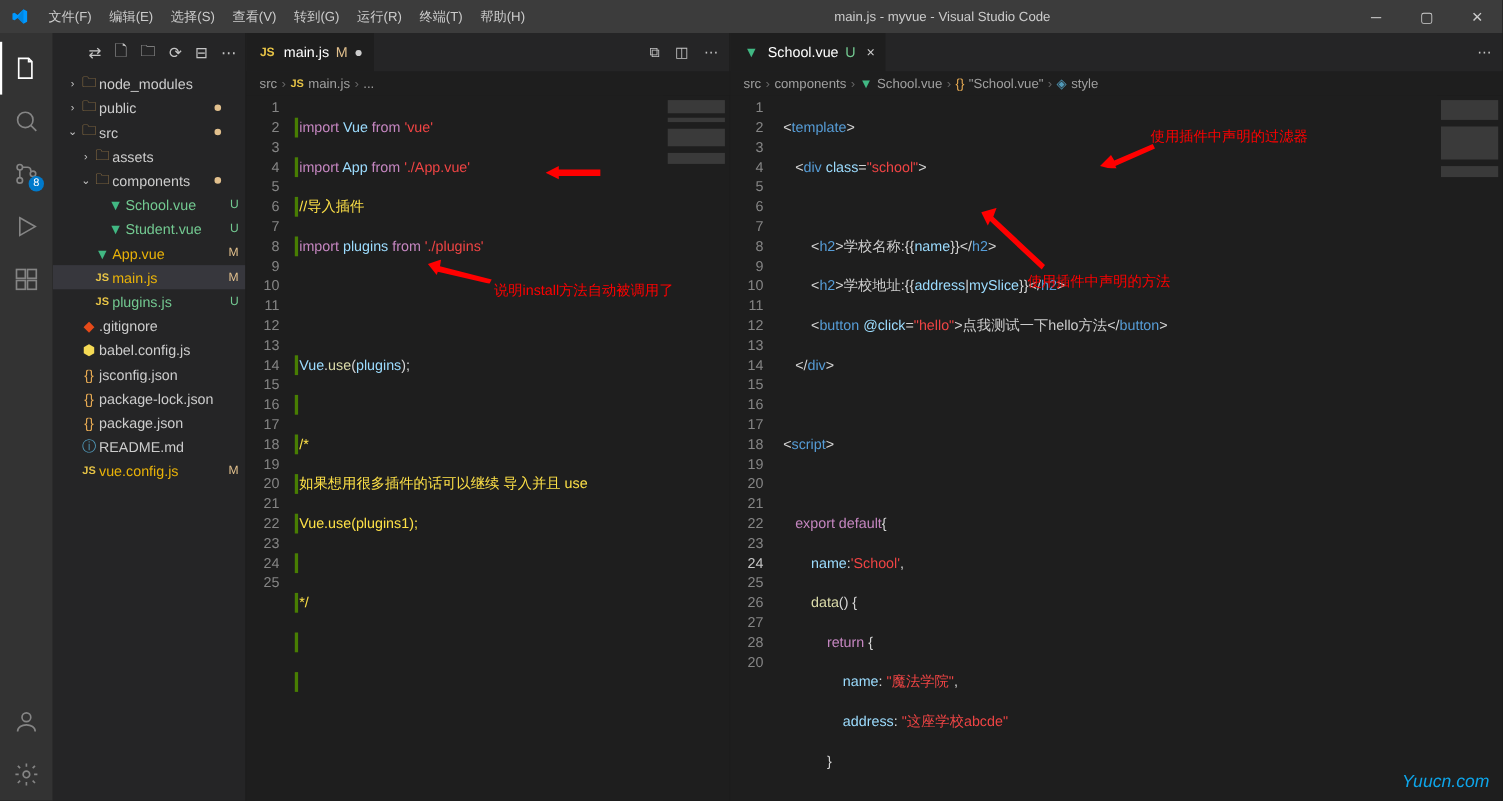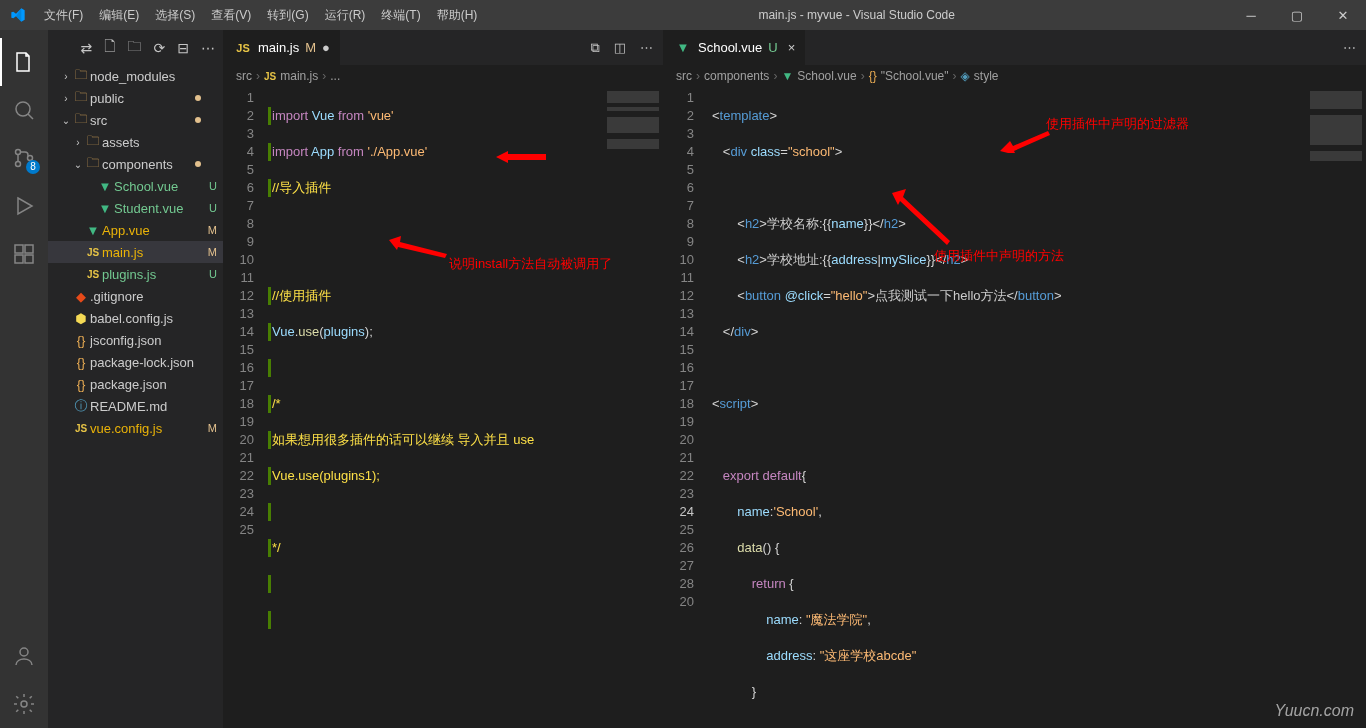--- a/index.html
+++ b/index.html
@@ -50,31 +50,31 @@
 .gutter{width:48px;text-align:right;color:#858585;padding-right:18px;padding-top:2px;line-height:18px;user-select:none}
 .gutter .ln{height:18px}
 .gutter .ln.hl{color:#c6c6c6}
 .text{flex:1;padding-top:2px;line-height:18px;white-space:pre;position:relative}
 .text .line{height:18px;position:relative}
 .gb{position:absolute;left:-4px;top:0;width:3px;height:100%;background:#487e02}
 .minimap{width:60px;background:#1e1e1e;position:relative}
 .mm-block{position:absolute;left:4px;right:4px;background:#3a3a3a}
 .kw{color:#c586c0}
 .var{color:#9cdcfe}
-.str{color:#fdba74}
+.str{color:#ef4444}
 .com{color:#fde047}
 .fn{color:#dcdcaa}
 .tag{color:#569cd6}
 .attr{color:#9cdcfe}
 .pun{color:#d4d4d4}
 .op{color:#d4d4d4}
 .const{color:#569cd6}
 .anno{position:absolute;color:#ff0000;font-size:13px;font-family:"Microsoft YaHei",sans-serif;pointer-events:none;font-weight:400}
 .arrow{position:absolute;pointer-events:none}
-.watermark{position:absolute;right:12px;bottom:8px;color:#a3a3a3;font-size:16px;font-style:italic}
+.watermark{position:absolute;right:12px;bottom:8px;color:#0ea5e9;font-size:16px;font-style:italic}
 svg{display:block}
 </style>
 </head>
 <body>
 
 <div class="titlebar">
   <div class="logo">
     <svg viewBox="0 0 24 24">
         <path fill="#0098ff" d="M17 2l5 3v14l-5 3-8-8-4 3-3-1V8l3-1 4 3 8-8z"></path>
         <path fill="#007acc" d="M17 2v20l-8-8 8-12z" opacity=".6"></path>
@@ -358,23 +358,23 @@
             <div class="ln">21</div>
             <div class="ln">22</div>
             <div class="ln">23</div>
             <div class="ln">24</div>
             <div class="ln">25</div>
           </div>
         <div class="text" id="textL">
 <div class="line"><span class="gb"></span><span class="kw">import</span> <span class="var">Vue</span> <span class="kw">from</span> <span class="str">'vue'</span></div>
 <div class="line"><span class="gb"></span><span class="kw">import</span> <span class="var">App</span> <span class="kw">from</span> <span class="str">'./App.vue'</span></div>
 <div class="line"><span class="gb"></span><span class="com">//导入插件</span></div>
+<div class="line"><span class="gb"></span><span class="kw">import</span> <span class="var">plugins</span> <span class="kw">from</span> <span class="str">'./plugins'</span></div>
 <div class="line"></div>
 <div class="line"></div>
-<div class="line"><span class="gb"></span><span class="com">//使用插件</span></div>
 <div class="line"><span class="gb"></span><span class="var">Vue</span><span class="pun">.</span><span class="fn">use</span><span class="pun">(</span><span class="var">plugins</span><span class="pun">);</span></div>
 <div class="line"><span class="gb"></span></div>
 <div class="line"><span class="gb"></span><span class="com">/* </span></div>
 <div class="line"><span class="gb"></span><span class="com">如果想用很多插件的话可以继续 导入并且 use</span></div>
 <div class="line"><span class="gb"></span><span class="com">Vue.use(plugins1);</span></div>
 <div class="line"><span class="gb"></span></div>
 <div class="line"><span class="gb"></span><span class="com">*/</span></div>
 <div class="line"><span class="gb"></span></div>
 <div class="line"><span class="gb"></span></div>
 

